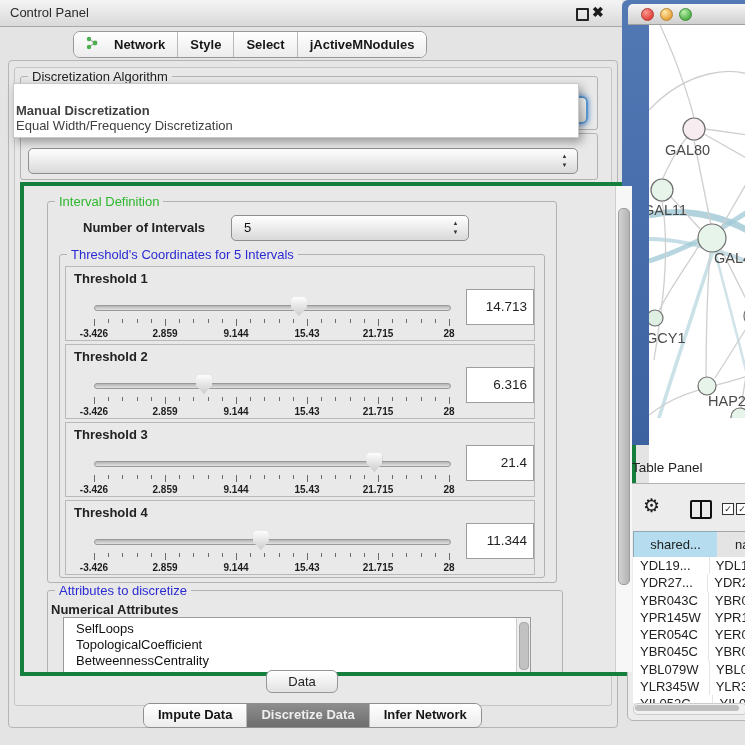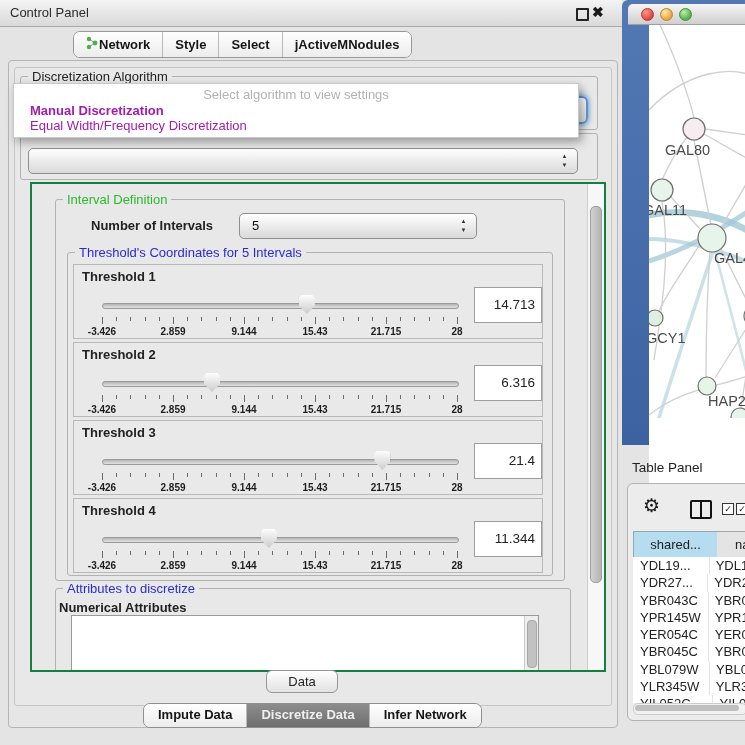--- a/index.html
+++ b/index.html
@@ -7,45 +7,45 @@
        font-family:"Liberation Sans", sans-serif;color:#222;}
   .abs{position:absolute;}
   
   #titlebar{left:0;top:0;width:622px;height:26px;background:linear-gradient(#f4f4f4,#d9d9d9);
             border-bottom:1px solid #a9a9a9;}
   #titlebar-text{left:10px;top:5px;font-size:13px;color:#2b2b2b;}
   #float-btn{left:576px;top:8px;width:9px;height:9px;border:2px solid #222;border-radius:1px;}
   #close-btn{left:592px;top:4px;font-size:14px;font-weight:bold;color:#1a1a1a;}
   #tabbar{left:73px;top:31px;height:25px;display:flex;border:1px solid #979797;border-radius:7px;
           overflow:hidden;background:#fff;}
-  .tab{display:flex;align-items:center;gap:1px;padding:0 12px;font-size:13px;font-weight:bold;
+  .tab{display:flex;align-items:center;gap:16px;padding:0 12px;font-size:13px;font-weight:bold;
        background:linear-gradient(#ffffff,#ececec);color:#161616;border-right:1px solid #b9b9b9;}
   .tab:last-child{border-right:none;}
   .tab.sel{background:linear-gradient(#8d8d8d,#6e6e6e);color:#efefef;border-right:none;}
   
   #main-outer{left:8px;top:60px;width:608px;height:666px;border:1px solid #b5b5b5;border-radius:4px;background:#e6e6e6;}
   #main-inner{left:14px;top:67px;width:596px;height:637px;border:1px solid #c6c6c6;border-radius:3px;background:#e8e8e8;}
   .group{border:1px solid #b2b2b2;border-radius:3px;}
   .glabel{position:absolute;top:-8px;left:7px;background:#e8e8e8;padding:0 4px;font-size:13px;white-space:nowrap;}
   #algo-group{left:20px;top:76px;width:576px;height:52px;}
   #algo-combo{left:28px;top:96px;width:556px;height:24px;border:2px solid #5b9bd5;border-radius:6px;
               background:linear-gradient(#ffffff,#dcdcdc);box-shadow:0 0 5px 1px rgba(90,150,220,.85);}
   #popup{left:13px;top:83px;width:564px;height:53px;background:#fff;border:1px solid #c9c9c9;
          box-shadow:3px 4px 9px rgba(0,0,0,.35);z-index:50;}
   .pop-placeholder{position:absolute;top:3px;left:0;width:100%;text-align:center;font-size:13px;color:#b2b2b2;}
-  .pop-item{position:absolute;left:16px;font-size:13px;color:#a21caf;white-space:nowrap;}
+  .pop-item{position:absolute;left:2px;font-size:13px;color:#404040;white-space:nowrap;}
   #pop-item1{top:19px;font-weight:bold;}
   #pop-item2{top:34px;}
   #tabledata-group{left:20px;top:133px;width:576px;height:45px;}
   .combo{border:1px solid #8f8f8f;border-radius:5px;background:linear-gradient(#ffffff,#d9d9d9);}
   .combo .cv{position:absolute;left:12px;top:4px;font-size:13px;color:#111;}
   .stepper{position:absolute;right:8px;top:3px;width:9px;font-size:6px;line-height:9px;color:#333;text-align:center;}
   #tabledata-combo{left:28px;top:148px;width:548px;height:24px;}
   
-  #scrollpanel{left:30px;top:182px;width:572px;height:486px;border:2px solid #15803d;overflow:hidden;background:#e8e8e8;}
+  #scrollpanel{left:20px;top:182px;width:572px;height:486px;border:4px solid #15803d;overflow:hidden;background:#e8e8e8;padding-left:36px;}
   #scrollcontent{position:absolute;left:-21px;top:-183px;width:745px;height:745px;}
   #vscroll{position:absolute;right:0;top:0;width:16px;height:100%;background:#f7f7f7;border-left:1px solid #cfcfcf;z-index:5;}
   #vthumb{position:absolute;left:2px;top:22px;width:10px;height:375px;border-radius:5px;
           background:linear-gradient(90deg,#d2d2d2,#b3b3b3);border:1px solid #9e9e9e;}
   #interval-group{left:44px;top:198px;width:508px;height:380px;}
   #interval-group>.glabel{color:#2db82d;}
   #num-label{left:80px;top:217px;font-size:13px;font-weight:bold;}
   #num-combo{left:228px;top:212px;width:236px;height:24px;}
   #thresh-group{left:56px;top:251px;width:484px;height:322px;}
   #thresh-group>.glabel,#attr-group>.glabel{color:#2a2ad4;}
@@ -146,21 +146,20 @@
 <div class="abs" id="algo-combo"></div>
 
 <div class="abs group" id="tabledata-group">
   <span class="glabel">Table Data</span>
 </div>
 <div class="abs combo" id="tabledata-combo">
   <span class="stepper">▲<br>▼</span>
 </div>
 
 <div class="abs" id="popup">
-  <div class="pop-placeholder">Select algorithm to view settings</div>
   <div class="pop-item" id="pop-item1">Manual Discretization</div>
   <div class="pop-item" id="pop-item2">Equal Width/Frequency Discretization</div>
 </div>
 
 <div class="abs" id="scrollpanel">
   <div id="scrollcontent">
     <div class="abs group" id="interval-group">
       <span class="glabel">Interval Definition</span>
     </div>
     <div class="abs" id="num-label">Number of Intervals</div>
@@ -331,20 +330,25 @@
             <div class="thumb" style="left: 158.848px;"></div>
           </div>
           <div class="tvalue">11.344</div>
         </div>
       </div>
     <div class="abs group" id="attr-group">
       <span class="glabel">Attributes to discretize</span>
     </div>
     <div class="abs" id="numattr-label">Numerical Attributes</div>
     <div class="abs" id="attr-list">
+      <div id="attr-items">
+          <div class="attr-item" style="padding-top: 3px;">SelfLoops</div>
+          <div class="attr-item">TopologicalCoefficient</div>
+          <div class="attr-item">BetweennessCentrality</div>
+        </div>
       <div id="attr-scroll">
           <div id="attr-thumb"></div>
         </div>
     </div>
   </div>
   <div id="vscroll">
       <div id="vthumb"></div>
     </div>
 </div>
 

